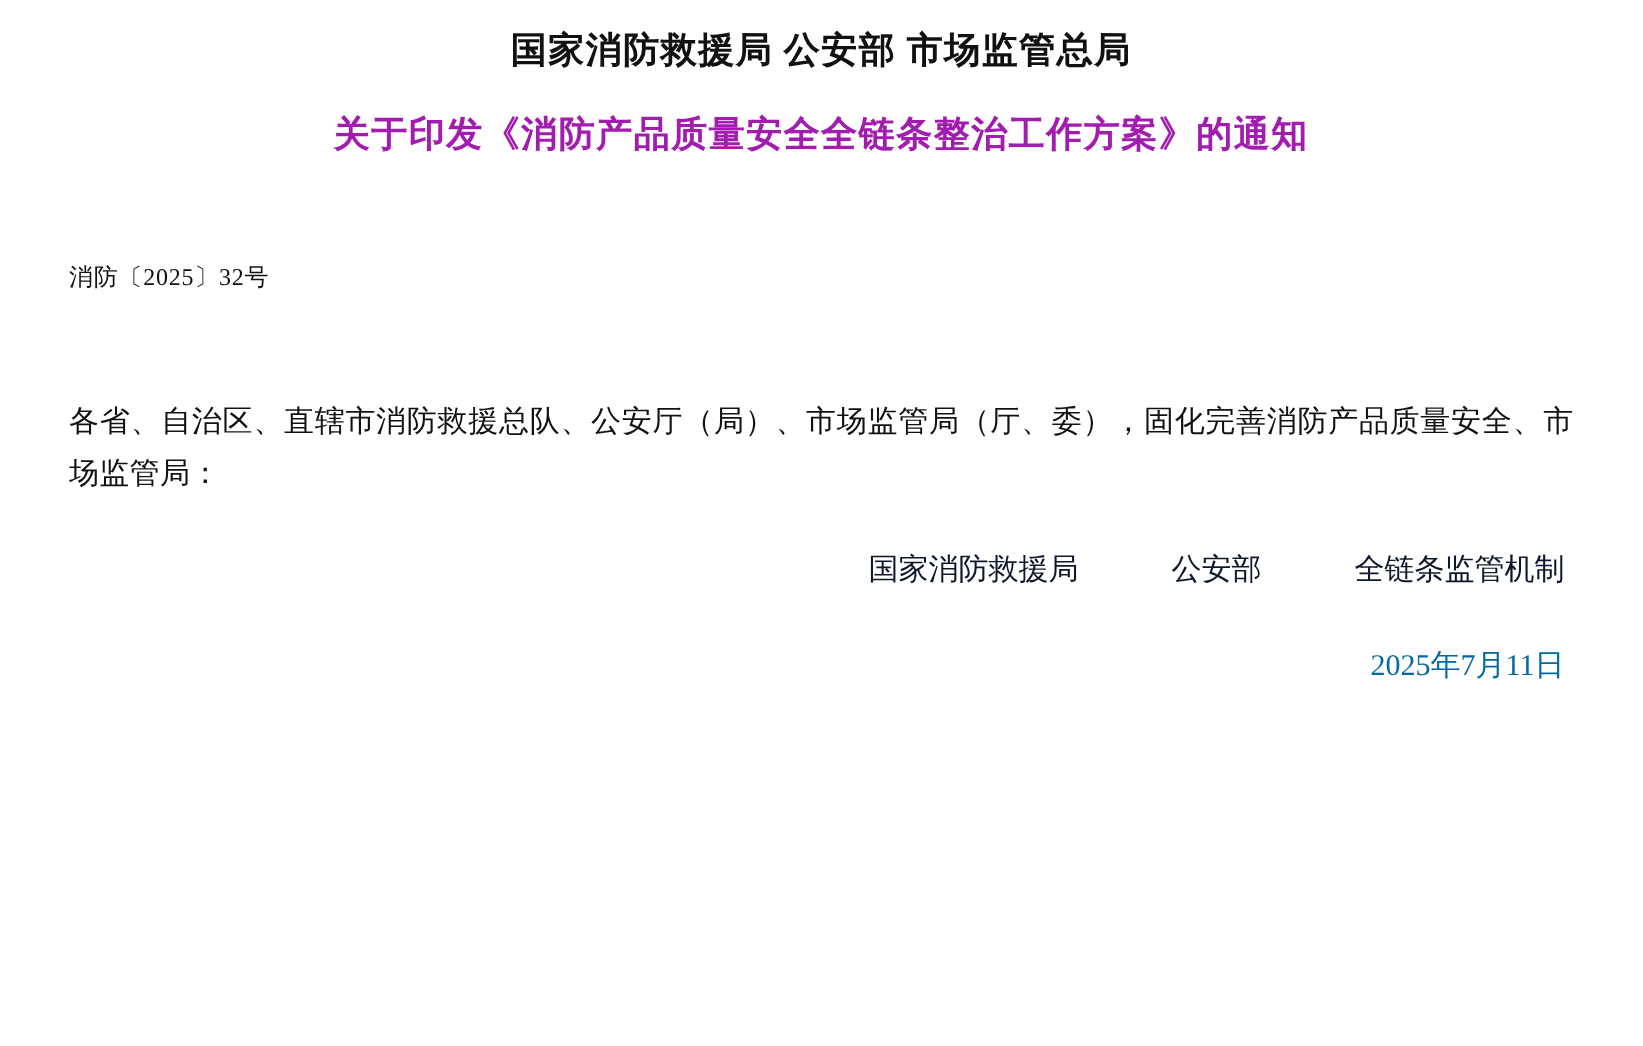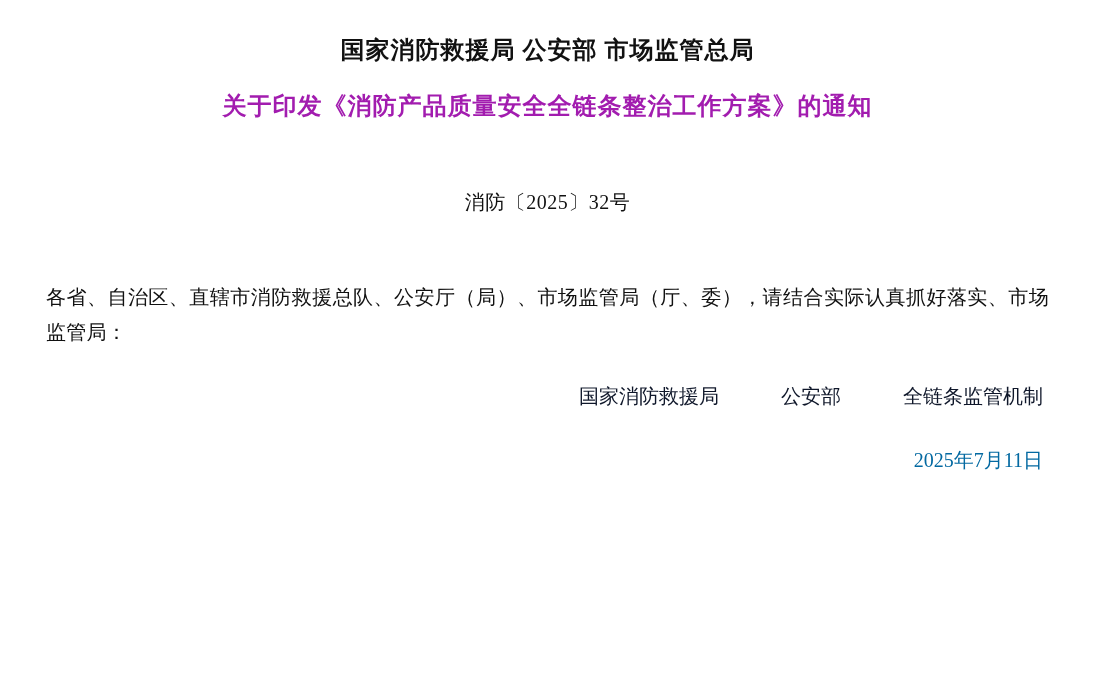--- a/index.html
+++ b/index.html
@@ -12,21 +12,21 @@
     background: #ffffff;
     font-family: "Liberation Serif", "DejaVu Serif", serif;
     color: #111111;
     overflow: hidden;
   }
   .page {
     position: relative;
     width: 1095px;
     height: 560px;
     box-sizing: border-box;
-    padding: 16px 46px;
+    padding: 0 46px;
   }
   .title-block {
     text-align: center;
     padding-top: 14px;
   }
   .title-line-1 {
     font-size: 24px;
     font-weight: bold;
     letter-spacing: 1px;
     line-height: 40px;
@@ -34,22 +34,21 @@
   }
   .title-line-2 {
     font-size: 24px;
     font-weight: bold;
     letter-spacing: 1px;
     line-height: 40px;
     margin-top: 16px;
     color: #a21caf;
   }
   .doc-number {
-    text-align: center;
-    font-size: 20px;
+    font-size: 16px;
     line-height: 32px;
     margin-top: 60px;
     color: #111111;
     letter-spacing: 0.5px;
   }
   .recipients {
     margin-top: 62px;
     font-size: 20px;
     line-height: 35px;
     text-align: justify;
@@ -93,21 +92,21 @@
 
 <div class="page">
 
   <div class="title-block">
     <div class="title-line-1">国家消防救援局  公安部  市场监管总局</div>
     <div class="title-line-2">关于印发《消防产品质量安全全链条整治工作方案》的通知</div>
   </div>
 
   <div class="doc-number">消防〔2025〕32号</div>
 
-  <div class="recipients">各省、自治区、直辖市消防救援总队、公安厅（局）、市场监管局（厅、委），请结合实际认真抓好落实、市场监管局：</div>
+  <div class="recipients">各省、自治区、直辖市消防救援总队、公安厅（局）、市场监管局（厅、委），固化完善消防产品质量安全、市场监管局：</div>
 
 
   <div class="signature-row">
     <span class="sig">国家消防救援局</span>
     <span class="sig">公安部</span>
     <span class="sig">全链条监管机制</span>
   </div>
 
   <div class="date-row">2025年7月11日</div>
 

